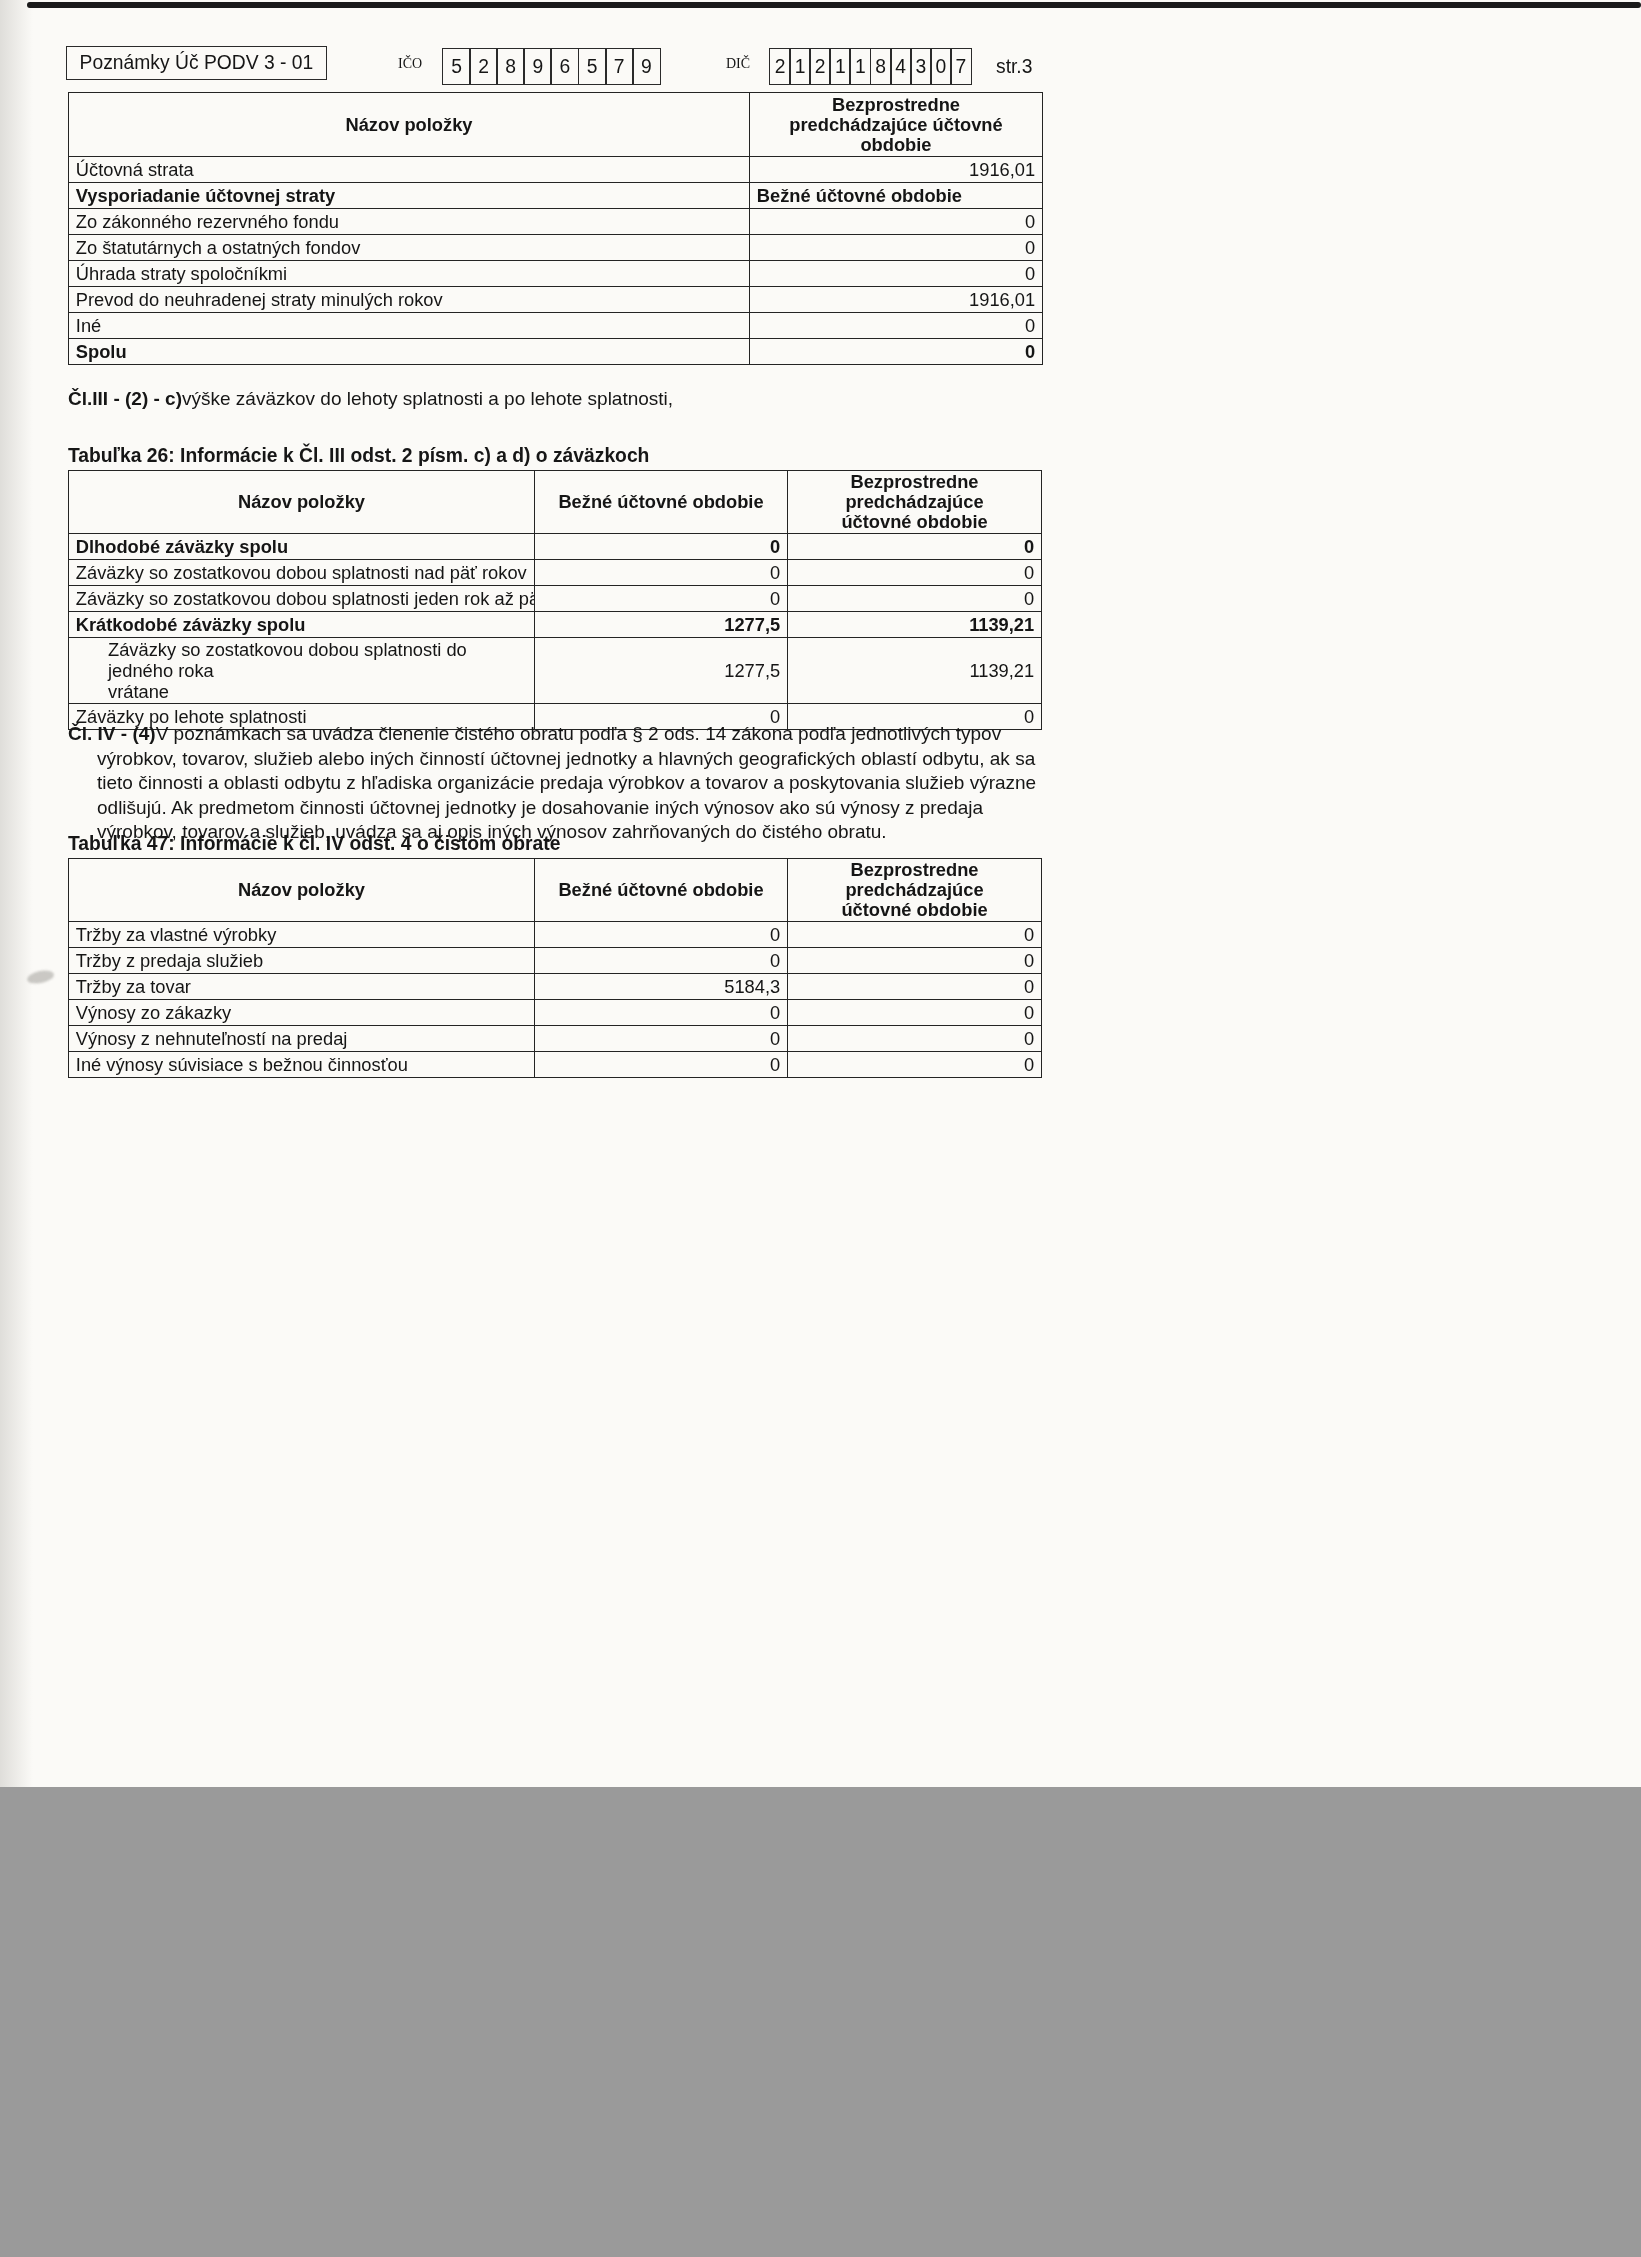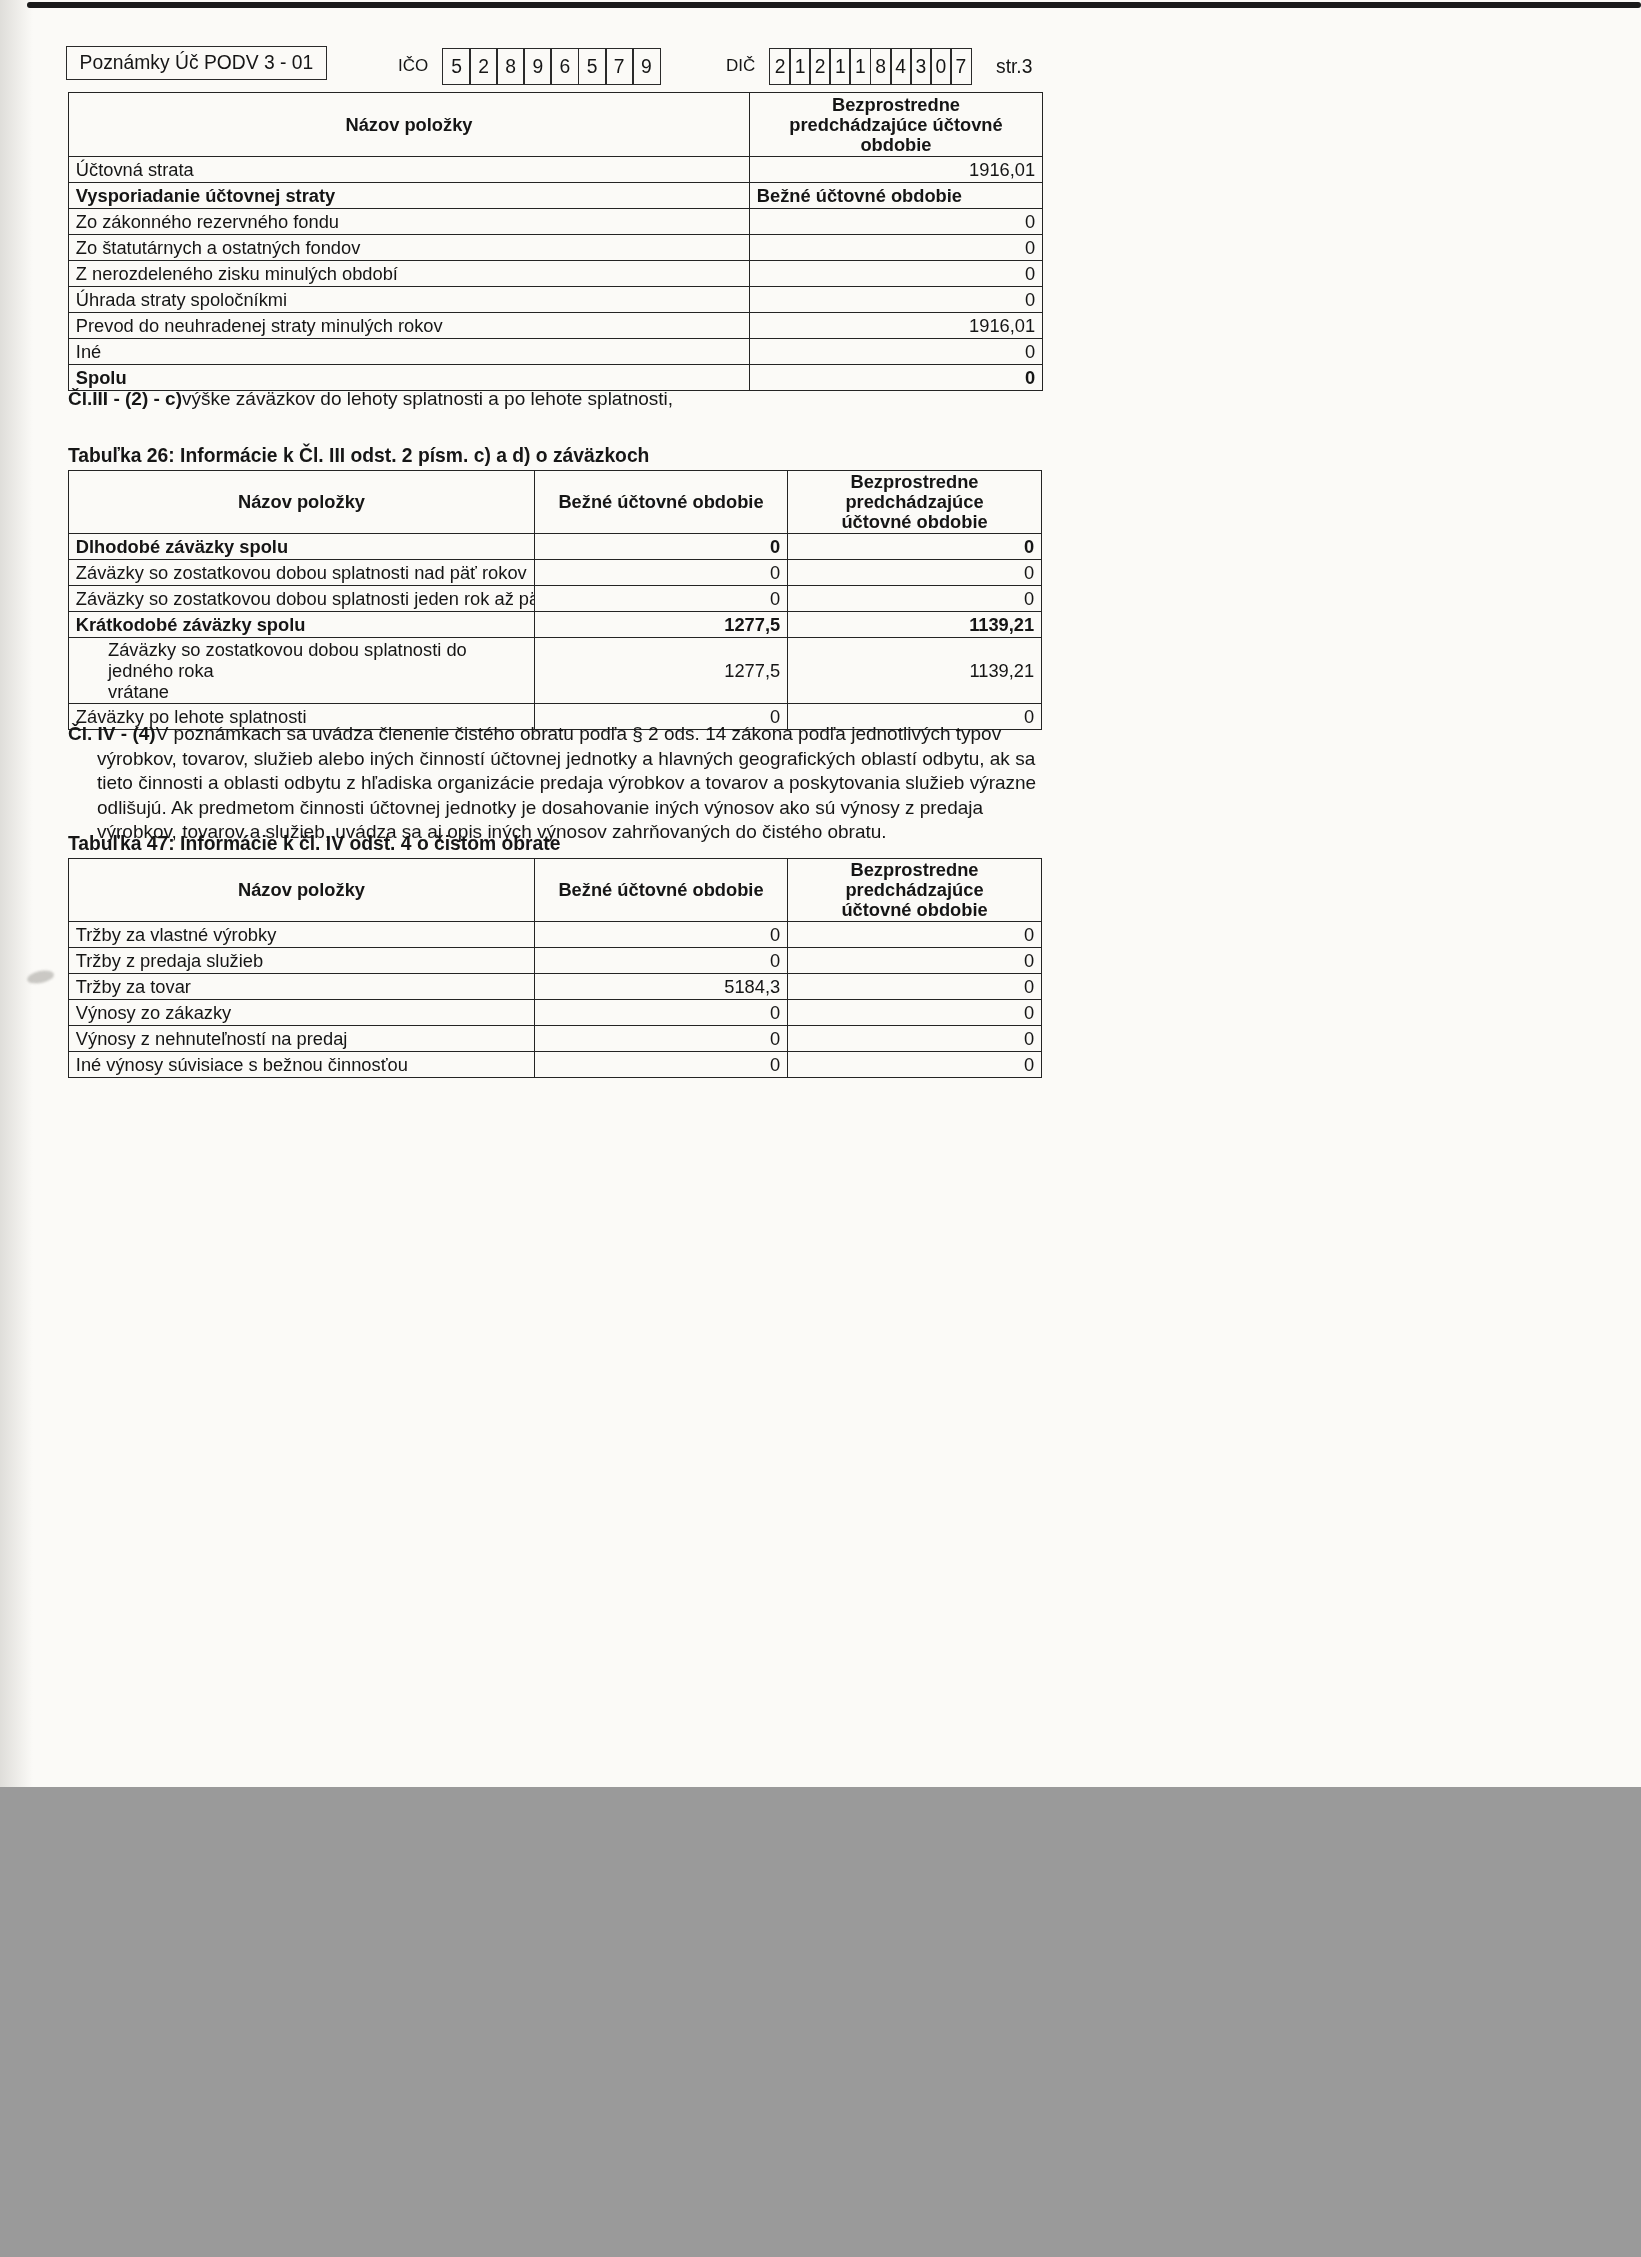--- a/index.html
+++ b/index.html
@@ -22,21 +22,21 @@
   }
   .abs { position: absolute; }
 
   
   .title-box {
     border: 1.9px solid #2a2a2a;
     padding: 4.8px 12.6px;
     font-size: 19.3px;
     white-space: nowrap;
   }
-  .lbl { font-size: 17px; white-space: nowrap; }
+  .lbl { font-size: 14px; white-space: nowrap; font-family: Liberation Serif, serif; }
   .boxes { display: flex; }
   .digit {
     width: 29px; height: 37px;
     border: 1.9px solid #2a2a2a;
     margin-left: -1.9px;
     display: flex; align-items: center; justify-content: center;
     font-size: 19.3px;
   }
   .digit:first-child { margin-left: 0; }
   .boxes.dic .digit { width: 22px; }
@@ -159,24 +159,20 @@
         </tr>
         <tr>
           <td>Zo zákonného rezervného fondu</td>
           <td class="num">0</td>
         </tr>
         <tr>
           <td>Zo štatutárnych a ostatných fondov</td>
           <td class="num">0</td>
         </tr>
         <tr>
-          <td>Z nerozdeleného zisku minulých období</td>
-          <td class="num">0</td>
-        </tr>
-        <tr>
           <td>Úhrada straty spoločníkmi</td>
           <td class="num">0</td>
         </tr>
         <tr>
           <td>Prevod do neuhradenej straty minulých rokov</td>
           <td class="num">1916,01</td>
         </tr>
         <tr>
           <td>Iné</td>
           <td class="num">0</td>

